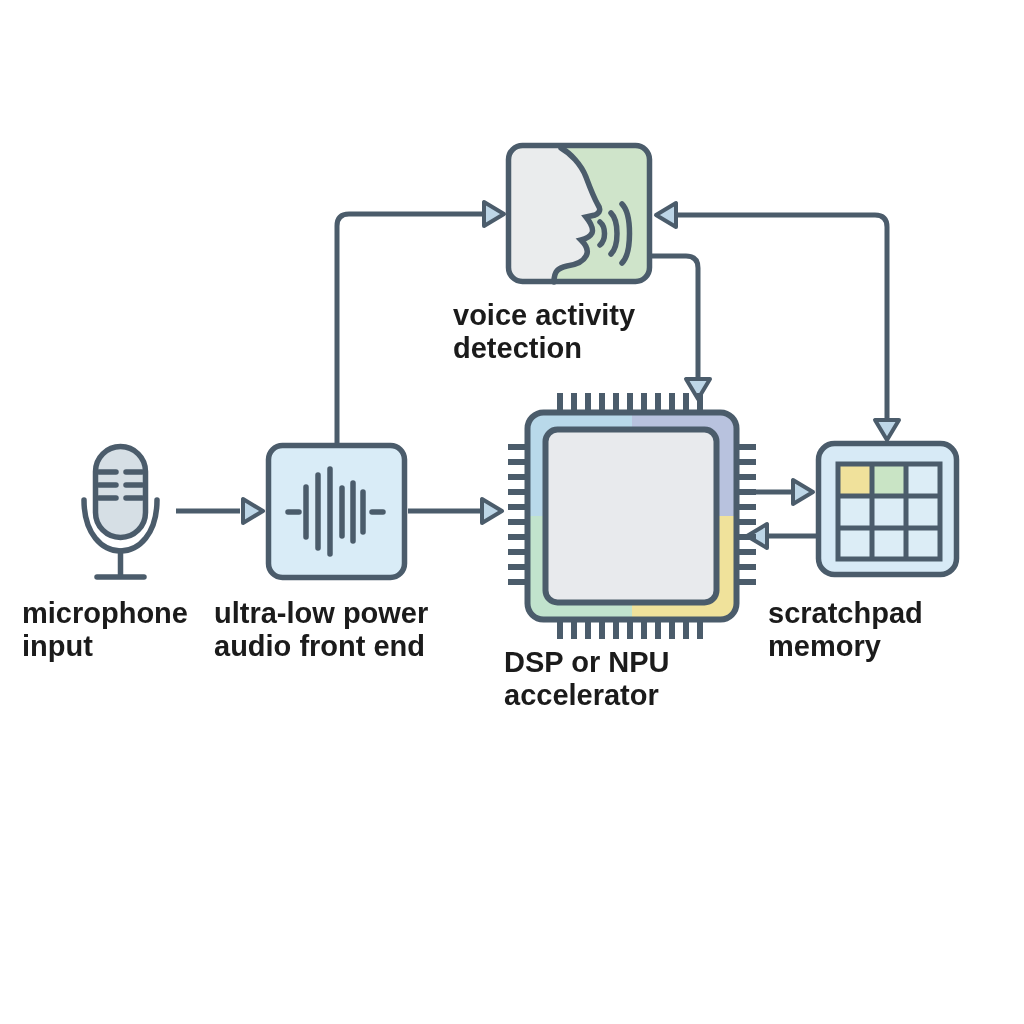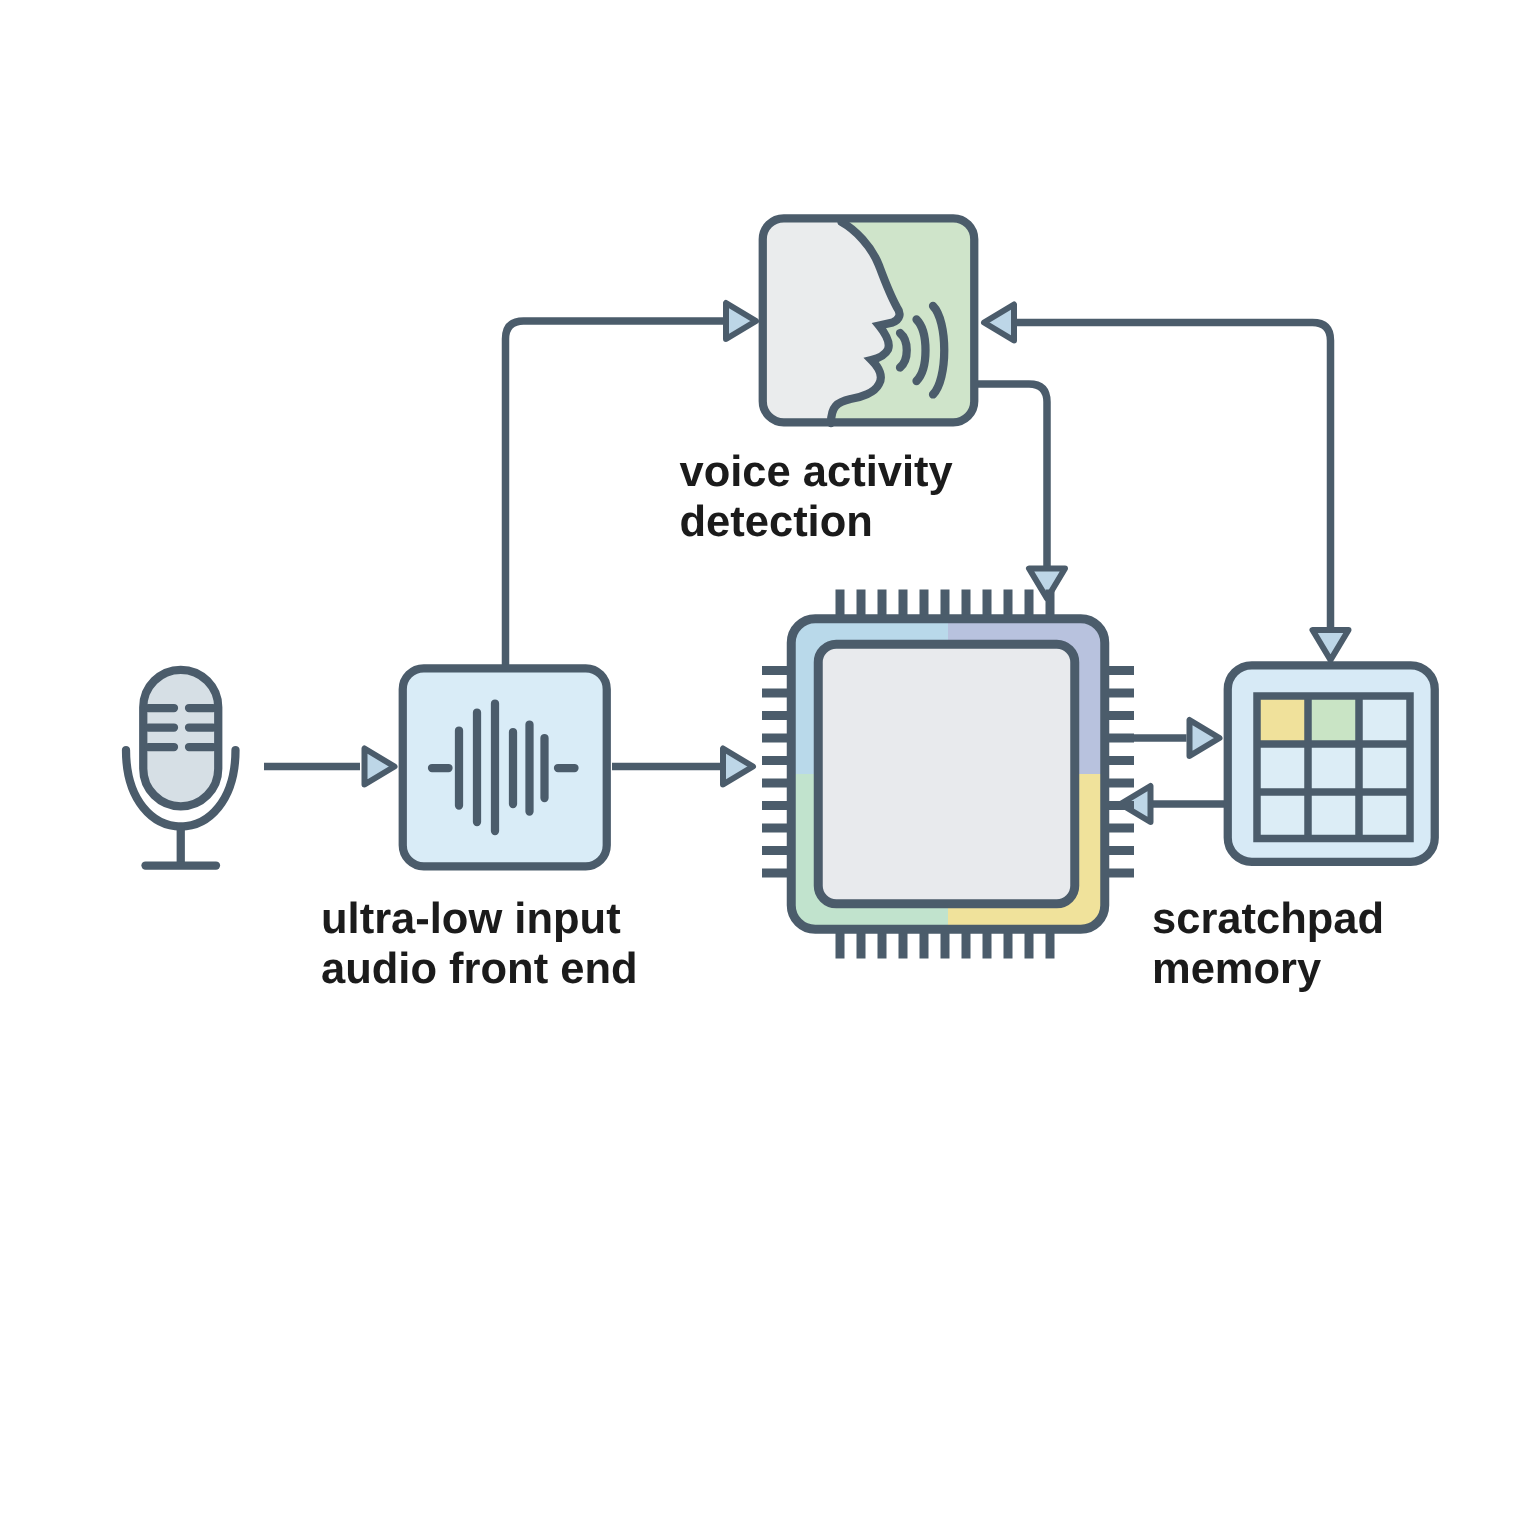--- a/index.html
+++ b/index.html
@@ -147,24 +147,28 @@
       <rect x="906" y="496" width="34" height="32" style="fill:#dcedf6" fill="#dcedf6"></rect>
       <rect x="838" y="528" width="34" height="31" style="fill:#dcedf6" fill="#dcedf6"></rect>
       <rect x="872" y="528" width="34" height="31" style="fill:#dcedf6" fill="#dcedf6"></rect>
       <rect x="906" y="528" width="34" height="31" style="fill:#dcedf6" fill="#dcedf6"></rect>
     </g>
     <path class="grid" d="M872 464 V559 M906 464 V559 M838 496 H940 M838 528 H940"></path>
     <rect x="838" y="464" width="102" height="95" class="grid"></rect>
   </g>
 </svg>
 
+<div class="node-label" style="left:22px;top:597px;width:200px;">microphone
+input</div>
 
-<div class="node-label" style="left:214px;top:597px;width:240px;">ultra-low input
+<div class="node-label" style="left:214px;top:597px;width:240px;">ultra-low power
 audio front end</div>
 
 <div class="node-label" style="left:453px;top:299px;width:240px;">voice activity
 detection</div>
 
+<div class="node-label" style="left:504px;top:646px;width:242px;">DSP or NPU
+accelerator</div>
 
 <div class="node-label" style="left:768px;top:597px;width:240px;">scratchpad
 memory</div>
 
 </div>
 
 </body></html>

